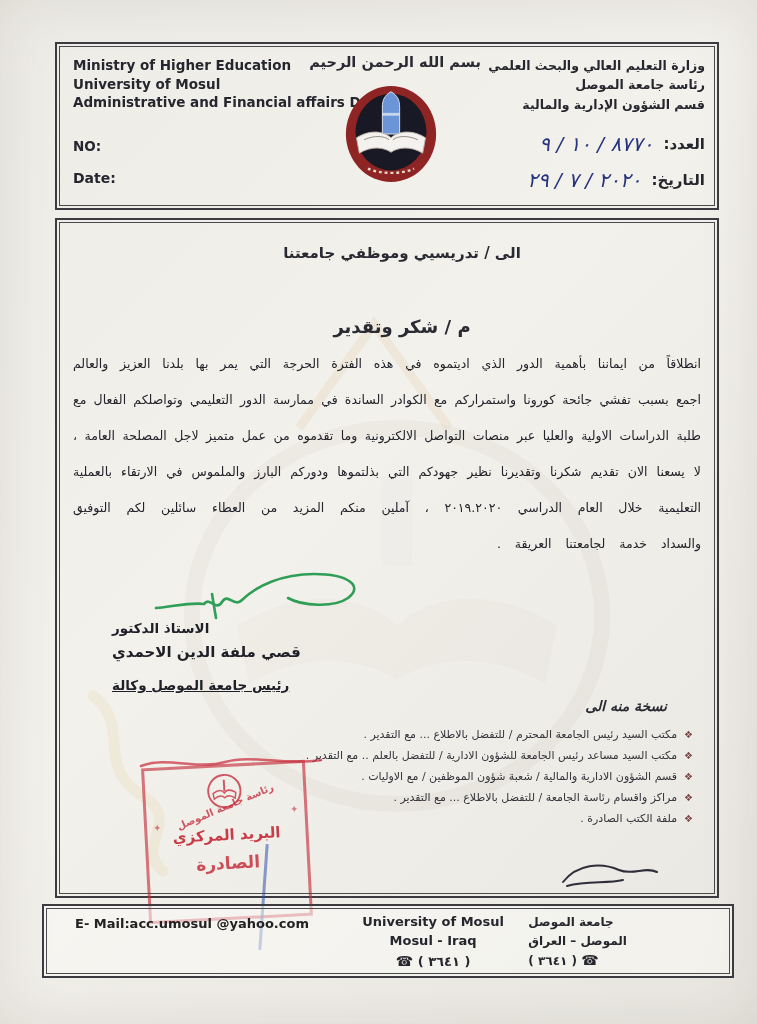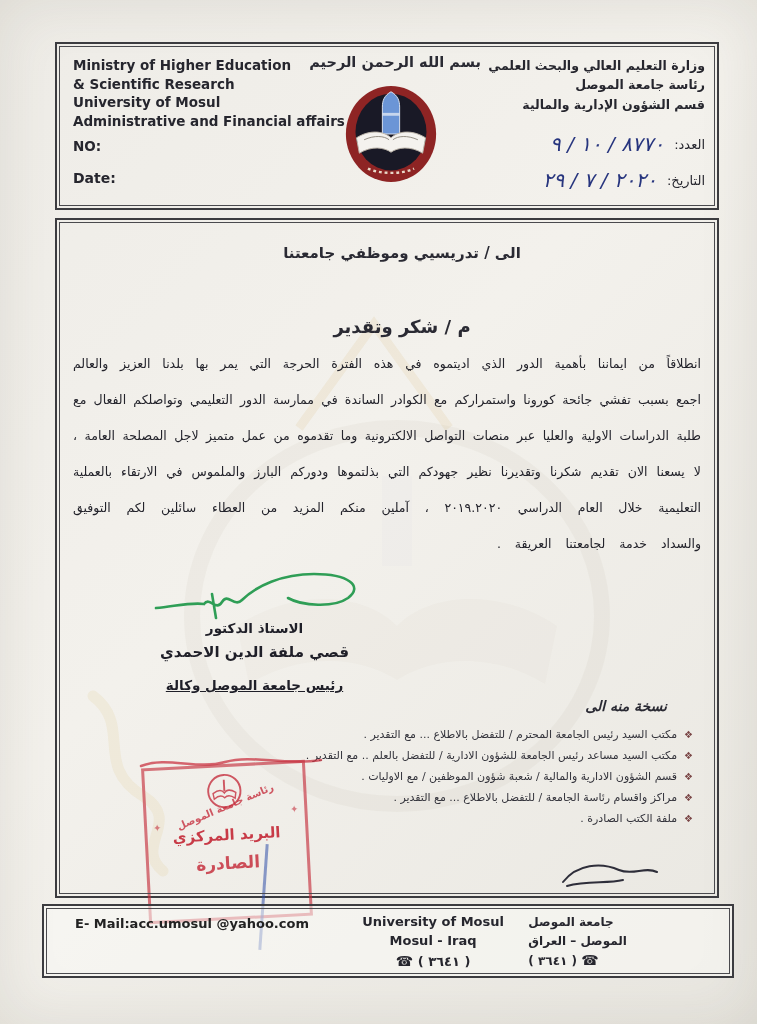--- a/index.html
+++ b/index.html
@@ -24,37 +24,37 @@
   .hdr-no   { position:absolute; left:16px; top:94px;  font-weight:bold; font-size:13.5px; color:#26262e; }
   .hdr-date { position:absolute; left:16px; top:126px; font-weight:bold; font-size:14px; color:#26262e; }
   .basmala { position:absolute; left:238px; top:10px; width:200px; text-align:center;
              font-weight:bold; font-size:14.5px; color:#2a2a33; direction:rtl; }
   .logo { position:absolute; left:286px; top:38px; }
   .hdr-ar { position:absolute; right:12px; top:12px; text-align:right; direction:rtl;
             font-weight:bold; font-size:12.5px; line-height:1.55; color:#26262e; }
   .numrow { position:absolute; right:12px; display:flex; direction:rtl; align-items:center; }
   .numrow.n1 { top:88px; }
   .numrow.n2 { top:124px; }
-  .numrow .lbl { font-weight:normal; font-size:13px; color:#26262e; }
+  .numrow .lbl { font-weight:bold; font-size:15px; color:#26262e; }
   .numrow .val { direction:ltr; margin-right:10px; font-size:20px; font-style:italic;
                  color:#27357e; letter-spacing:3px; white-space:nowrap; }
 
   
   .body-box { left:55px; top:218px; width:645px; height:676px; }
   .to-line      { position:absolute; top:24px; width:100%; text-align:center; direction:rtl;
                   font-weight:bold; font-size:15px; color:#2a2a33; }
   .subject-line { position:absolute; top:96px; width:100%; text-align:center; direction:rtl;
                   font-weight:bold; font-size:18px; color:#2a2a33; }
   .para { position:absolute; left:16px; right:16px; top:126px; direction:rtl; }
   .pline { font-size:12.5px; color:#23232b; line-height:36px;
            text-align:justify; text-align-last:justify; word-spacing:3px; }
   .pline.last { text-align-last:right; word-spacing:10px; }
 
   .sig-svg   { position:absolute; left:95px; top:348px; }
-  .sig-block { position:absolute; left:55px; top:400px; width:285px; text-align:center;
+  .sig-block { position:absolute; left:55px; top:400px; width:285px; text-align:left;
                direction:rtl; font-weight:bold; color:#1f1f28; }
   .sig-title { font-size:13.5px; }
   .sig-name  { font-size:15px; margin-top:7px; }
   .sig-pos   { font-size:13.5px; margin-top:16px;text-decoration:underline; }
 
   .cc-header { position:absolute; right:50px; top:478px; direction:rtl; font-size:14px;
                font-weight:bold; font-style:italic; color:#2a2a33; }
   .cc-list { position:absolute; right:24px; top:504px; direction:rtl; text-align:right; color:#33333b; }
   .cc-item { font-size:11px; line-height:21px; white-space:nowrap; }
   .cc-bullet { color:#7a4646; margin-left:7px; font-size:10px; }
@@ -93,21 +93,20 @@
   .phone-glyph { font-size:14px; }
 </style>
 </head>
 <body>
 
 <div class="page">
 
   <div class="dbox hdr-box">
     <div class="hdr-en">
       <div>Ministry of Higher Education</div>
-      <div>&amp; Scientific Research</div>
       <div>University of Mosul</div>
       <div>Administrative and Financial affairs Dpt.</div>
     </div>
     <div class="hdr-no">NO:</div>
     <div class="hdr-date">Date:</div>
 
     <div class="basmala">بسم الله الرحمن الرحيم</div>
 
     <svg class="logo" width="96" height="104" viewBox="0 0 100 104">
       <ellipse cx="50" cy="52" rx="47" ry="50" fill="#8e2424"></ellipse>

